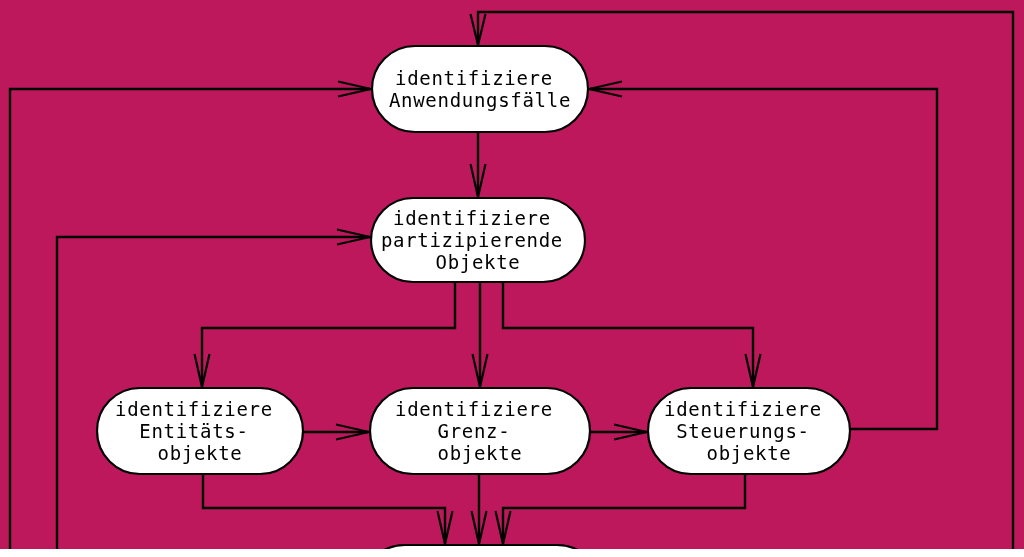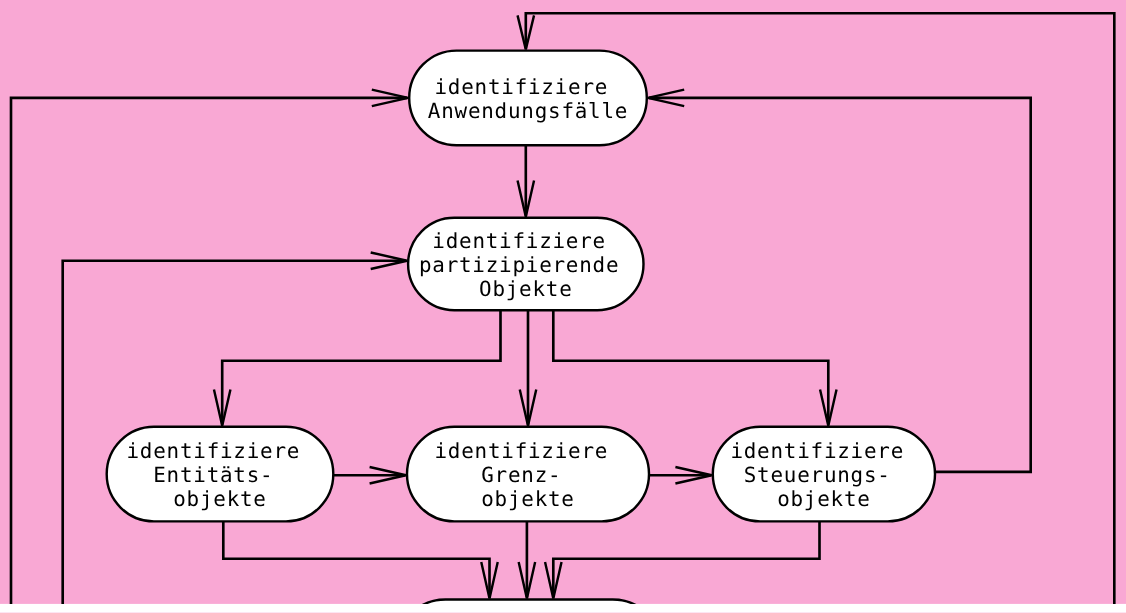--- a/index.html
+++ b/index.html
@@ -4,21 +4,21 @@
 <style>
   html, body {
     margin: 0;
     padding: 0;
     background: #ffffff;
   }
   .canvas {
     position: relative;
     width: 1024px;
     height: 549px;
-    background: #f9a8d4;
+    background: #be185d;
     overflow: hidden;
   }
   svg { display: block; }
   .edge-line {
     fill: none;
     stroke: #000000;
     stroke-width: 2.4;
     stroke-linejoin: miter;
   }
   .arrow-head {

